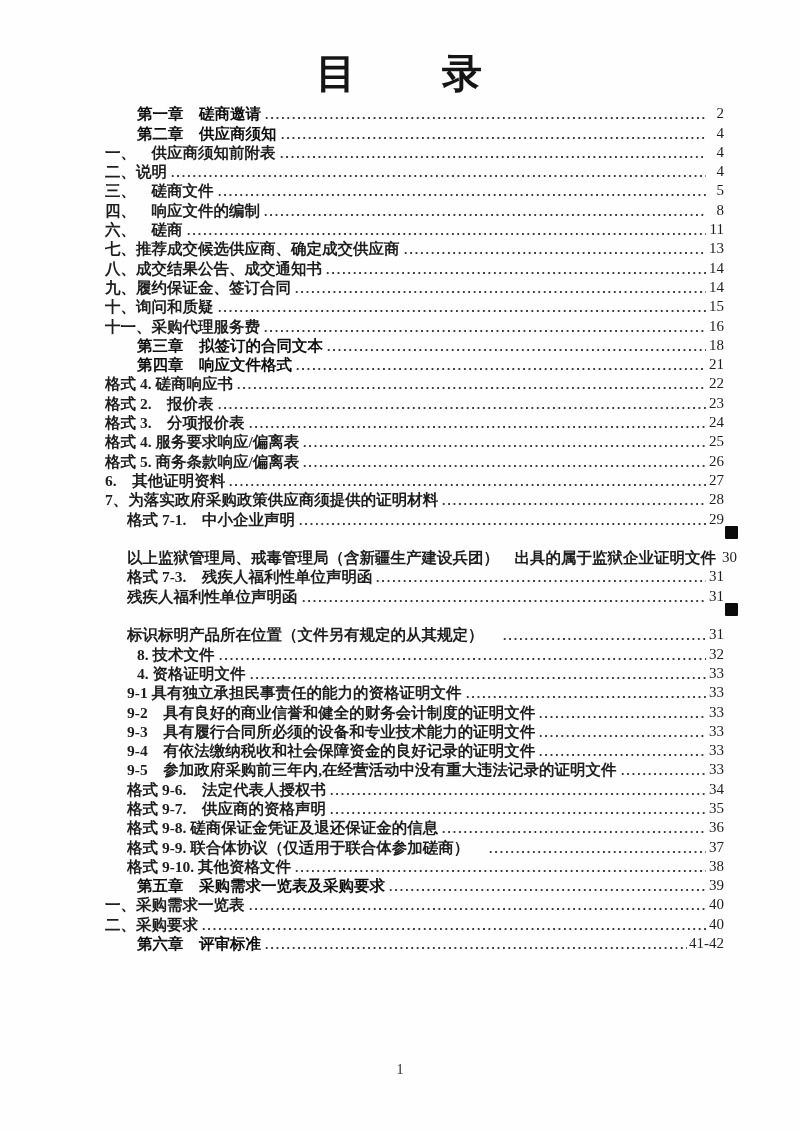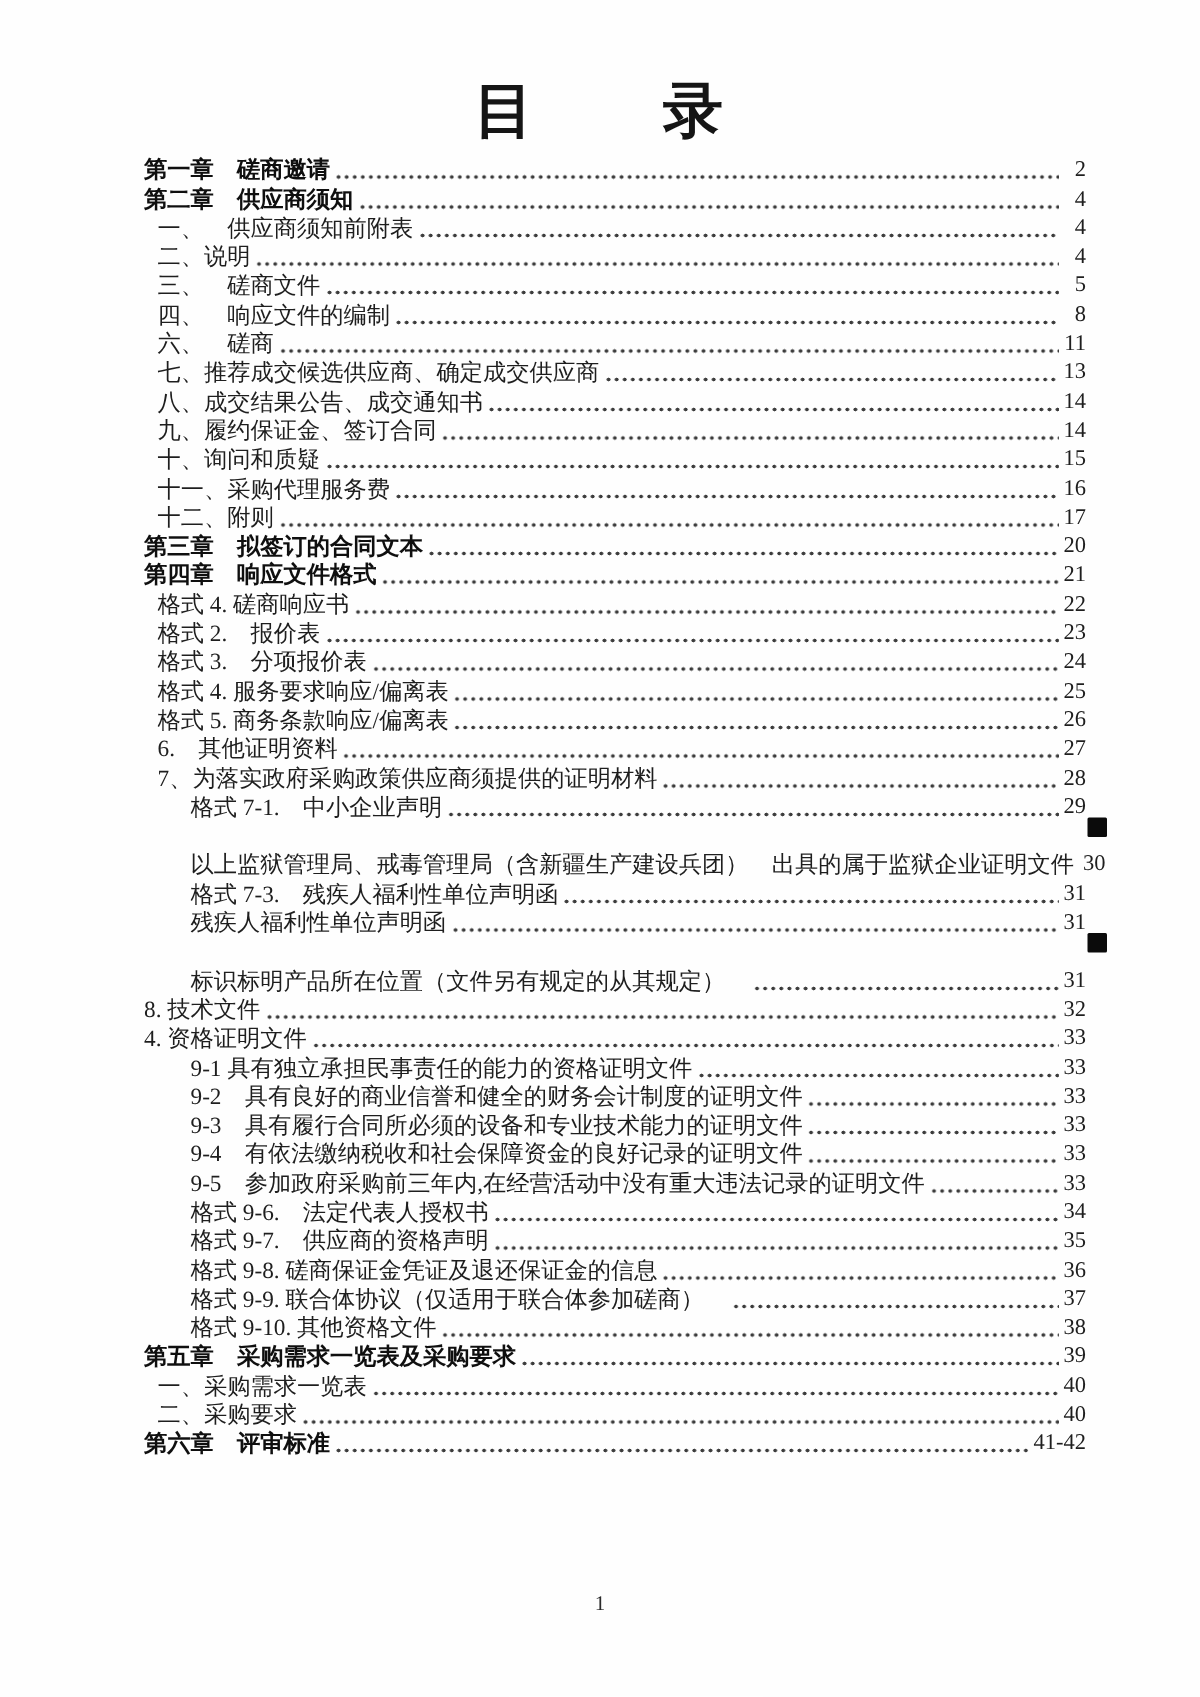--- a/index.html
+++ b/index.html
@@ -40,22 +40,23 @@
     align-items: flex-end;
     height: 19.3px;
     font-size: 15.5px;
     line-height: 19px;
   }
   .row .label {
     white-space: pre;
     flex: 0 0 auto;
     max-width: 590px;
     overflow: hidden;
-  }
-  .lvl0 { padding-left: 0; }
+    font-weight: bold;
+  }
+  .lvl0 { padding-left: 0; margin-left: 41px; }
   .lvl1 { padding-left: 9px; }
   .lvl2 { padding-left: 31px; }
   .bold .label { font-weight: 700; color: #0f0f0f; }
   .dots {
     flex: 1 1 auto;
     height: 6px;
     margin: 0 2px 2px 3px;
     background-image: radial-gradient(circle, #3c3c3c 1.1px, transparent 1.45px);
     background-size: 5.4px 6px;
     background-repeat: repeat-x;
@@ -150,29 +151,24 @@
       <div class="row lvl1">
         <span class="label">十、询问和质疑</span>
         <span class="dots"></span>
         <span class="pg">15</span>
       </div>
       <div class="row lvl1">
         <span class="label">十一、采购代理服务费</span>
         <span class="dots"></span>
         <span class="pg">16</span>
       </div>
-      <div class="row lvl1">
-        <span class="label">十二、附则</span>
-        <span class="dots"></span>
-        <span class="pg">17</span>
-      </div>
       <div class="row lvl0 bold">
         <span class="label">第三章　拟签订的合同文本</span>
         <span class="dots"></span>
-        <span class="pg">20</span>
+        <span class="pg">18</span>
       </div>
       <div class="row lvl0 bold">
         <span class="label">第四章　响应文件格式</span>
         <span class="dots"></span>
         <span class="pg">21</span>
       </div>
       <div class="row lvl1">
         <span class="label">格式 4. 磋商响应书</span>
         <span class="dots"></span>
         <span class="pg">22</span>

